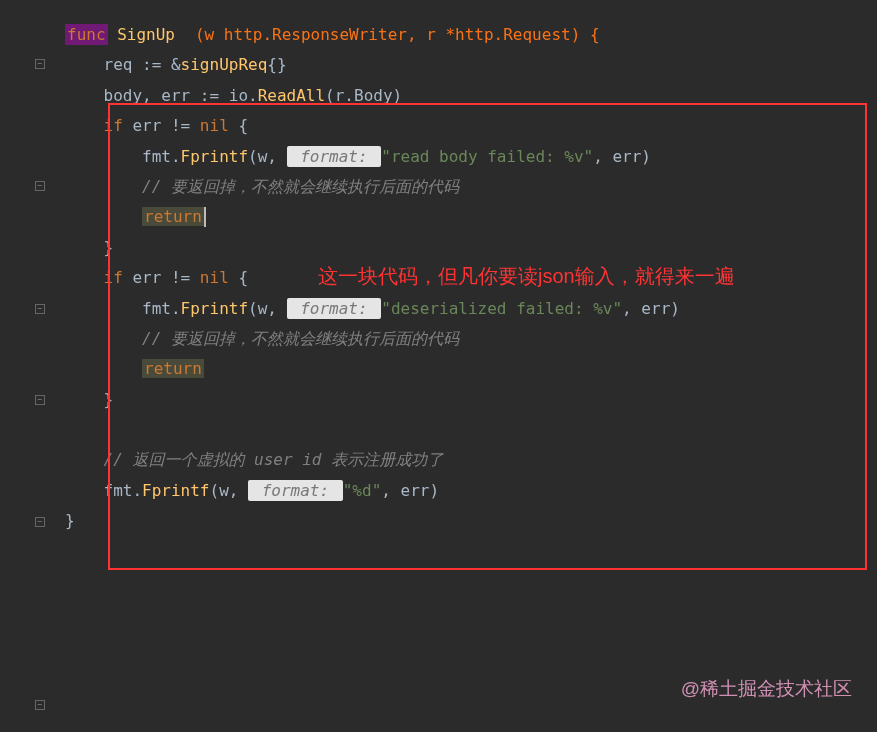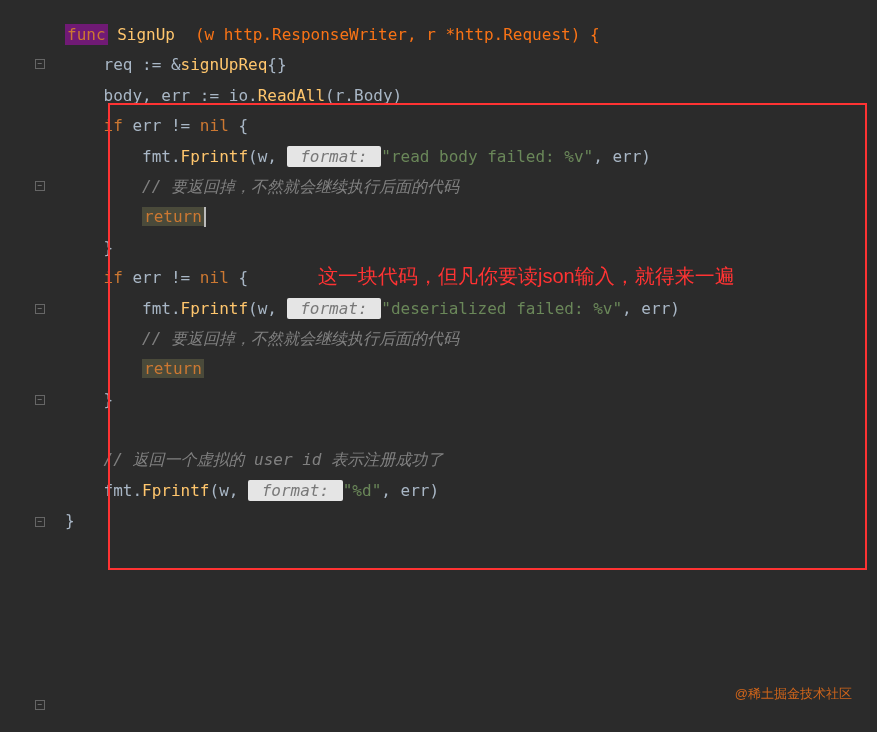--- a/index.html
+++ b/index.html
@@ -87,22 +87,22 @@
     .return-hl {
       background: #4a4a3a;
       color: #cc7832;
       padding: 0px 2px;
       text-align: right;
     }
     .watermark {
       position: absolute;
       bottom: 25px;
       right: 25px;
-      color: #f97316;
-      font-size: 13px;
+      color: #f9a8d4;
+      font-size: 19px;
       font-family: 'Microsoft YaHei', 'PingFang SC', sans-serif;
       opacity: 0.8;
       z-index: 10;
     }
     .fold-icon {
       width: 10px;
       height: 10px;
       border: 1px solid #666;
       display: inline-flex;
       align-items: center;

